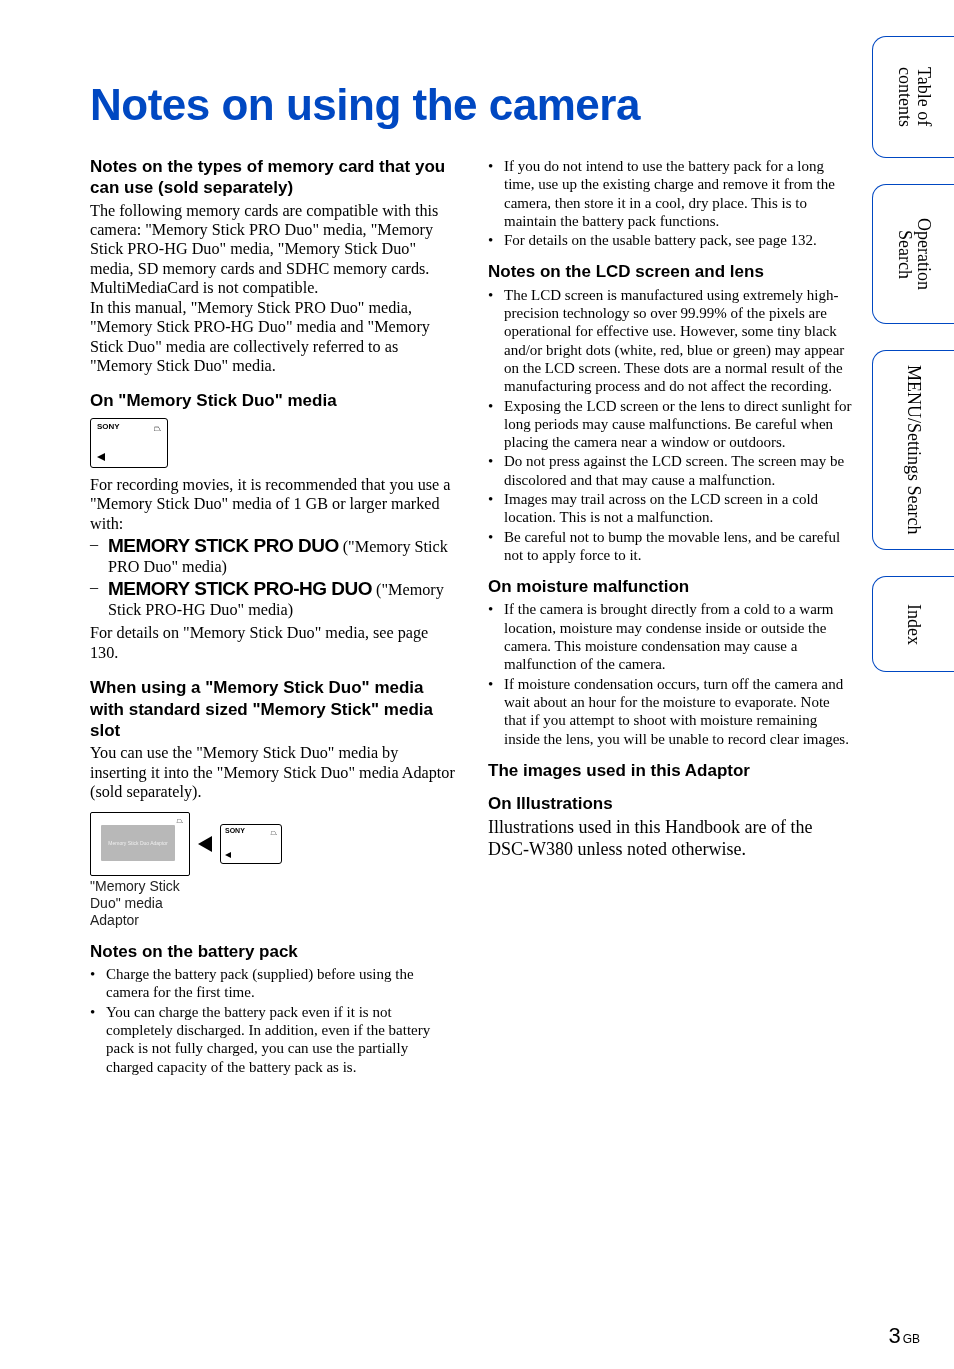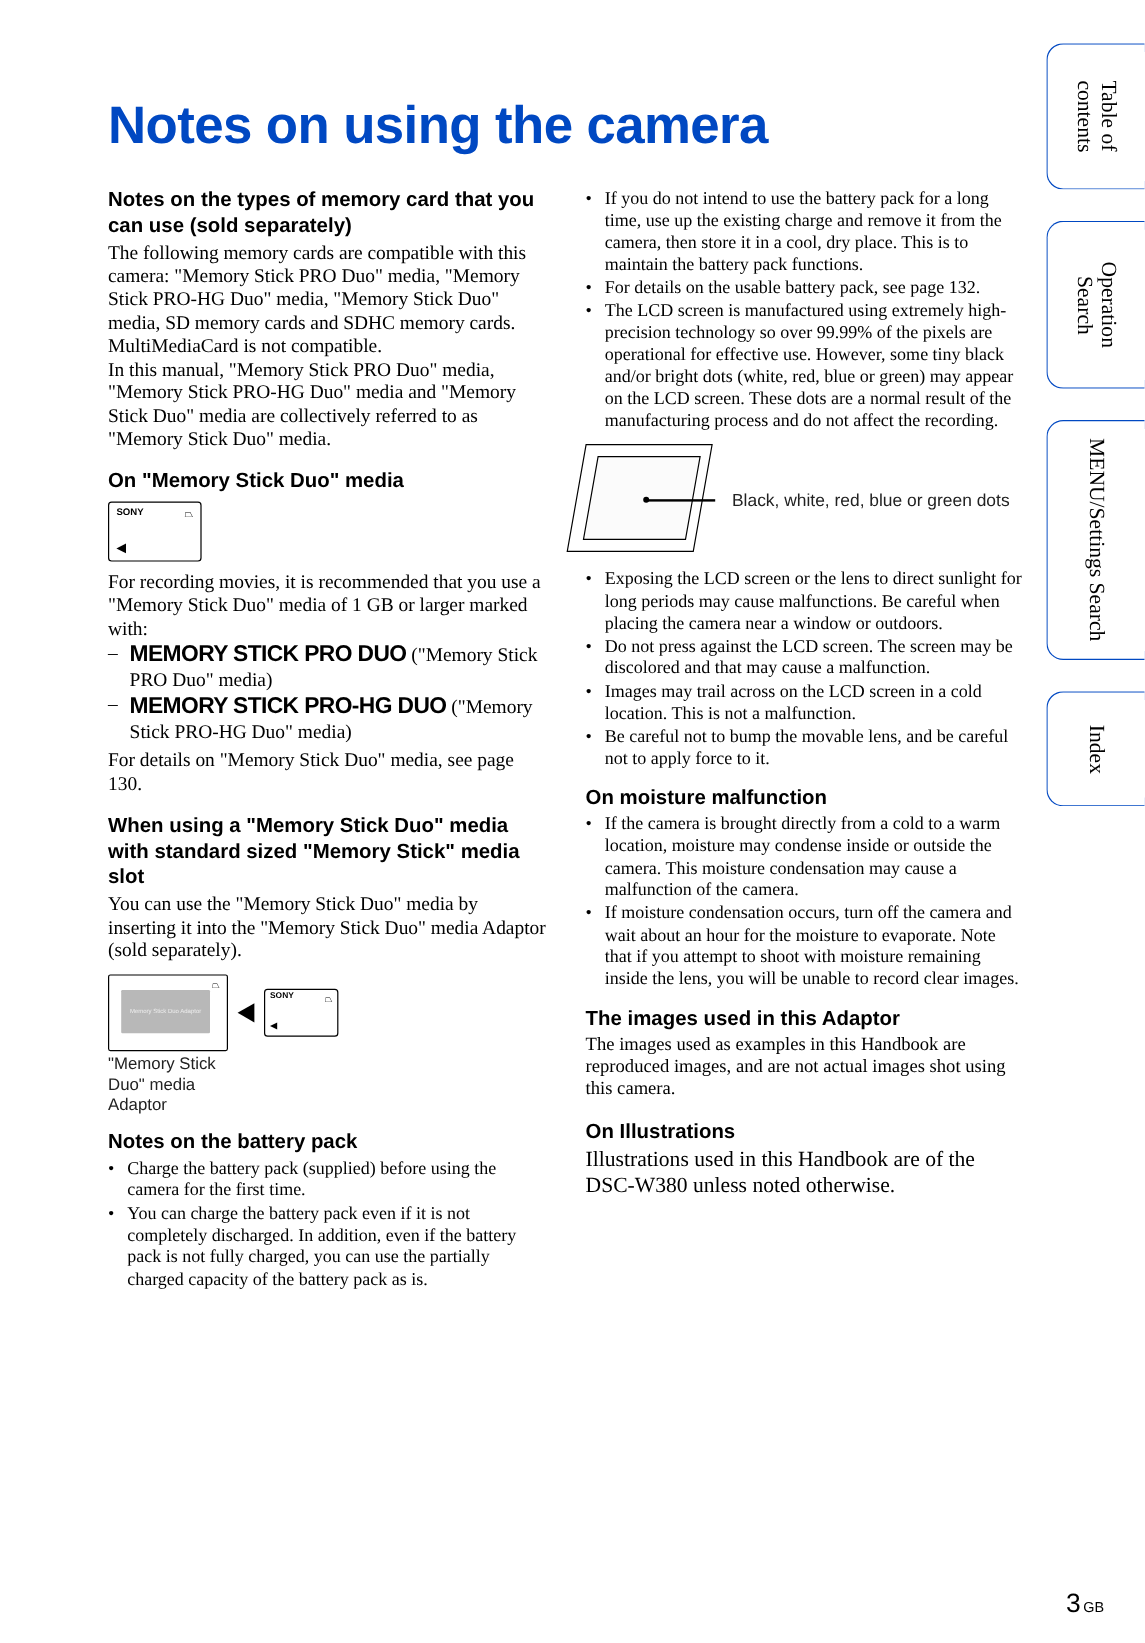--- a/index.html
+++ b/index.html
@@ -290,34 +290,28 @@
         <div class="row">
             <div class="mark">•</div>
             <div class="txt">If you do not intend to use the battery pack for a long time, use up the existing charge and remove it from the camera, then store it in a cool, dry place. This is to maintain the battery pack functions.</div>
           </div>
         <div class="row">
             <div class="mark">•</div>
             <div class="txt">For details on the usable battery pack, see page 132.</div>
           </div>
       </div>
 
+      <div class="subhead">Notes on the LCD screen and lens</div>
       <div class="bullets fine">
         <div class="row">
             <div class="mark">•</div>
             <div class="txt">The LCD screen is manufactured using extremely high-precision technology so over 99.99% of the pixels are operational for effective use. However, some tiny black and/or bright dots (white, red, blue or green) may appear on the LCD screen. These dots are a normal result of the manufacturing process and do not affect the recording.</div>
           </div>
       </div>
 
-      <div class="lcd-diagram">
-        <div class="lcd-panel">
-          <div class="lcd-dot"></div>
-          <div class="lcd-leader"></div>
-        </div>
-        <div class="lcd-caption">Black, white, red, blue or green dots</div>
-      </div>
 
       <div class="bullets fine">
         <div class="row">
             <div class="mark">•</div>
             <div class="txt">Exposing the LCD screen or the lens to direct sunlight for long periods may cause malfunctions. Be careful when placing the camera near a window or outdoors.</div>
           </div>
         <div class="row">
             <div class="mark">•</div>
             <div class="txt">Do not press against the LCD screen. The screen may be discolored and that may cause a malfunction.</div>
           </div>
@@ -337,21 +331,20 @@
             <div class="mark">•</div>
             <div class="txt">If the camera is brought directly from a cold to a warm location, moisture may condense inside or outside the camera. This moisture condensation may cause a malfunction of the camera.</div>
           </div>
         <div class="row">
             <div class="mark">•</div>
             <div class="txt">If moisture condensation occurs, turn off the camera and wait about an hour for the moisture to evaporate. Note that if you attempt to shoot with moisture remaining inside the lens, you will be unable to record clear images.</div>
           </div>
       </div>
 
       <div class="subhead">The images used in this Adaptor</div>
-      <div class="body-text" style="font-size:15.5px">The images used as examples in this Handbook are reproduced images, and are not actual images shot using this camera.</div>
 
       <div class="subhead">On Illustrations</div>
       <div class="body-text" style="font-size:18px">Illustrations used in this Handbook are of the DSC-W380 unless noted otherwise.</div>
     </div>
   </div>
 </div>
 
 <div class="sidebar">
   <a class="tab h1">
       <span>Table of contents</span>

